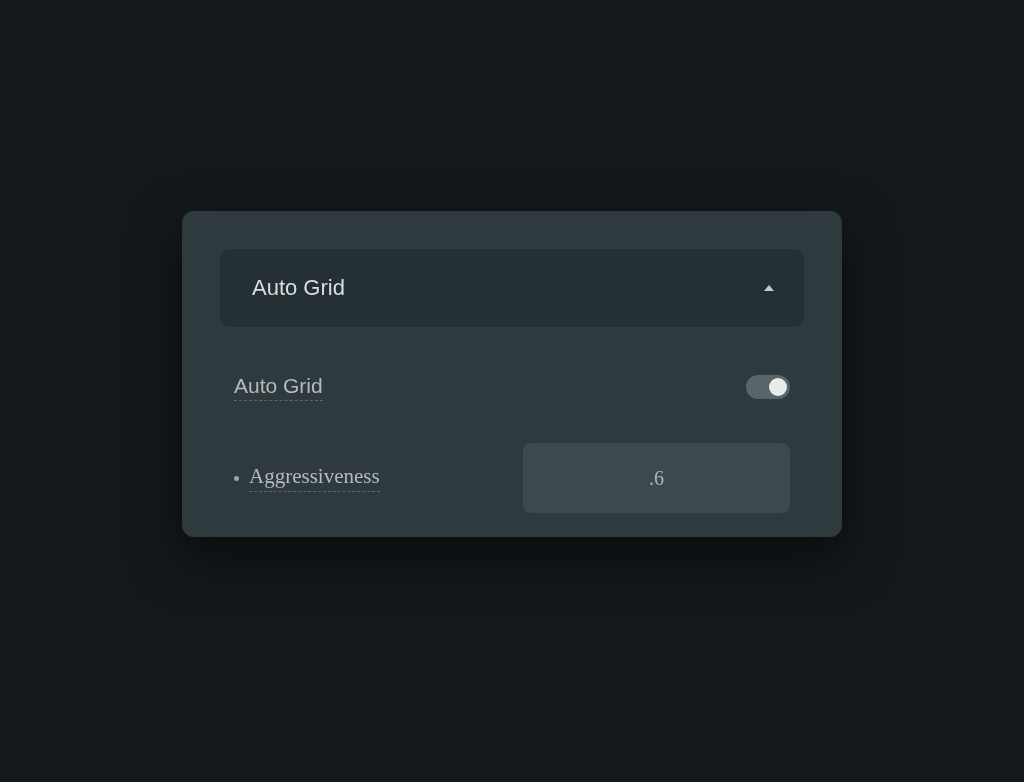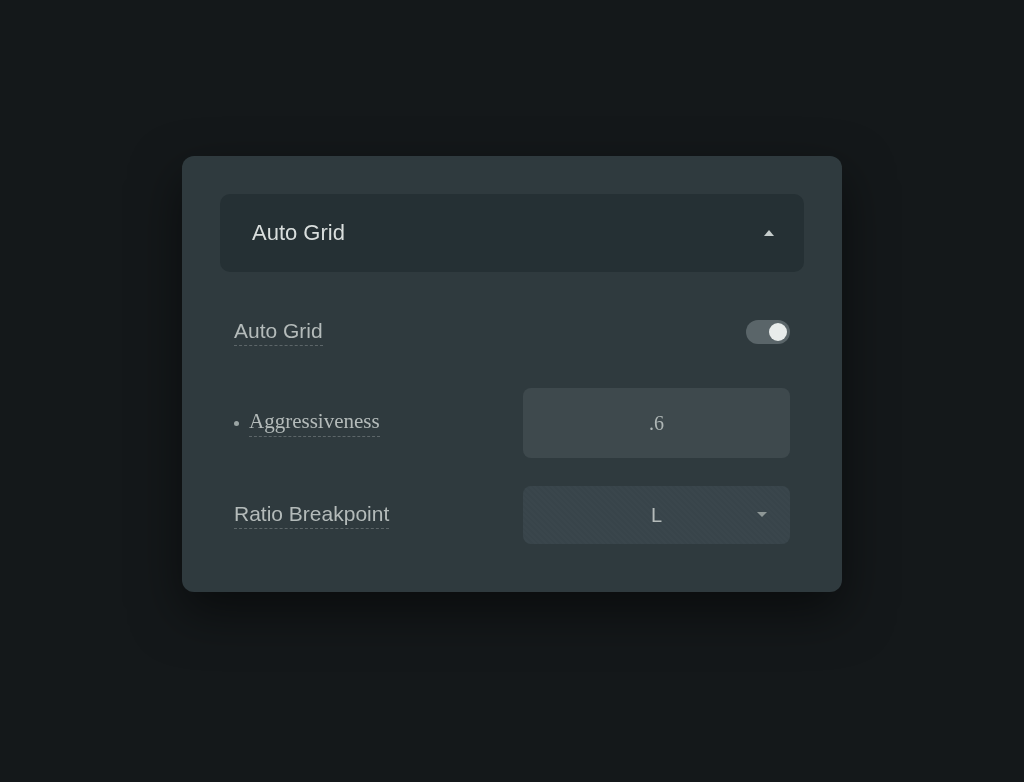--- a/index.html
+++ b/index.html
@@ -16,21 +16,21 @@
       display: flex;
       align-items: center;
       justify-content: center;
       overflow: hidden;
     }
     
     .panel {
       width: 660px;
       background: #2f3a3e;
       border-radius: 12px;
-      padding: 38px 38px 48px 38px;
+      padding: 38px 38px 24px 38px;
       box-shadow: 0 20px 50px rgba(0,0,0,0.5);
       margin-top: -34px;
     }
     
     .section-header {
       background: #253034;
       border-radius: 10px;
       height: 78px;
       display: flex;
       align-items: center;
@@ -203,29 +203,16 @@
     <div class="setting-row indent">
       <div class="setting-label-wrap">
         <span class="bullet"></span>
         <span class="setting-label">Aggressiveness</span>
       </div>
       <div class="value-field">
         <span>.6</span>
       </div>
     </div>
 
-    <div class="setting-row">
-      <div class="setting-label-wrap">
-        <span class="setting-label">Ratio Breakpoint</span>
-      </div>
-      <div class="select-field">
-        <span class="select-value">L</span>
-        <span class="select-caret">
-          <svg viewBox="0 0 12 8">
-              <path d="M1 1l5 5 5-5z"></path>
-            </svg>
-        </span>
-      </div>
-    </div>
 
   </div>
 
 </div>
 
 </body></html>

